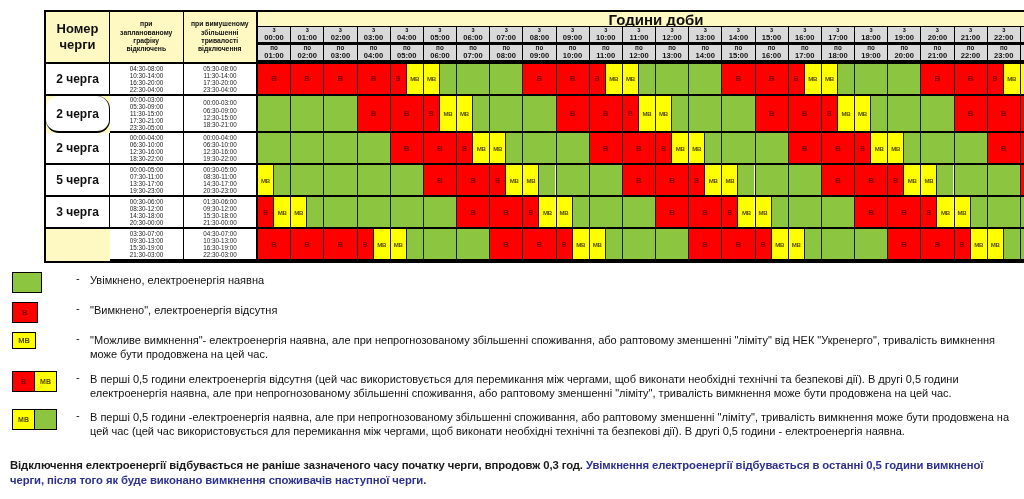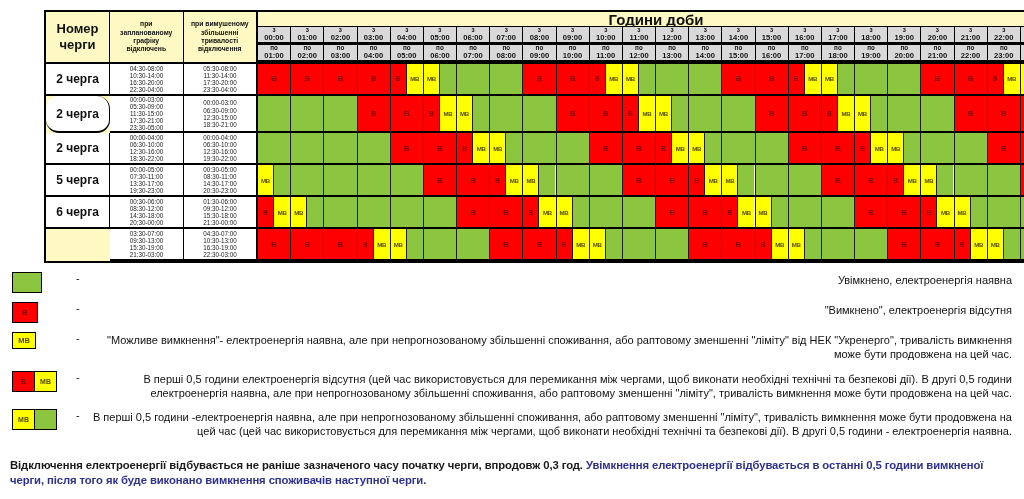--- a/index.html
+++ b/index.html
@@ -46,21 +46,21 @@
     font-weight:bold;font-size:8px;color:#7e0000;}
   .half{width:50%;display:flex;align-items:center;justify-content:center;}
   .half.first{border-right:1px solid #1e1e1e;}
   .half .b{font-weight:bold;font-size:6.5px;color:#7e0000;}
   .half .m{font-weight:bold;font-size:6.1px;color:#554d00;letter-spacing:-0.3px;}
   
   .legend{position:absolute;left:12px;top:272px;width:1000px;display:flex;flex-direction:column;gap:9px;}
   .leg-item{display:flex;align-items:flex-start;}
   .leg-swatch-area{width:64px;flex:0 0 64px;display:flex;align-items:center;}
   .leg-dash{width:14px;flex:0 0 14px;font-size:11px;color:#111;}
-  .leg-text{flex:1;font-size:11px;line-height:1.3;color:#111;padding-top:1px;text-align:right;}
+  .leg-text{flex:1;font-size:11px;line-height:1.3;color:#111;padding-top:1px;}
   .sw{border:1px solid #000;display:flex;align-items:center;justify-content:center;}
   .sw-green{width:28px;height:19px;background:#8cc53f;}
   .sw-red{width:24px;height:19px;background:#fe0000;font-weight:bold;font-size:8px;color:#7e0000;}
   .sw-yellow{width:22px;height:15px;background:#ffff00;font-weight:bold;font-size:7.5px;color:#554d00;}
   .sw-pair{display:flex;}
   .sw-pair .sw{width:21px;height:19px;}
   .sw-pair .sw + .sw{border-left:none;}
   .swp-red{background:#fe0000;font-weight:bold;font-size:7px;color:#7e0000;}
   .swp-yellow{background:#ffff00;font-weight:bold;font-size:7px;color:#554d00;}
   .swp-green{background:#8cc53f;}
@@ -659,21 +659,21 @@
         <div class="half first s-M">
           <span class="m">МВ</span>
         </div>
         <div class="half s-G"></div>
       </div>
       <div class="dcell s-G" style="grid-area: 5 / 25;"></div>
       <div class="dcell s-G" style="grid-area: 5 / 26;"></div>
       <div class="dcell s-B" style="grid-area: 5 / 27;">
         <span class="full-label">В</span>
       </div>
-      <div class="rlabel" style="grid-area: 6 / 1;">6 черга</div>
+      <div class="rlabel" style="grid-area: 6 / 1;">3 черга</div>
       <div class="times" style="grid-area: 6 / 2;">
         <div>00:30-06:00</div>
         <div>08:30-12:00</div>
         <div>14:30-18:00</div>
         <div>20:30-00:00</div>
       </div>
       <div class="times forced" style="grid-area: 6 / 3;">
         <div>01:30-06:00</div>
         <div>09:30-12:00</div>
         <div>15:30-18:00</div>

